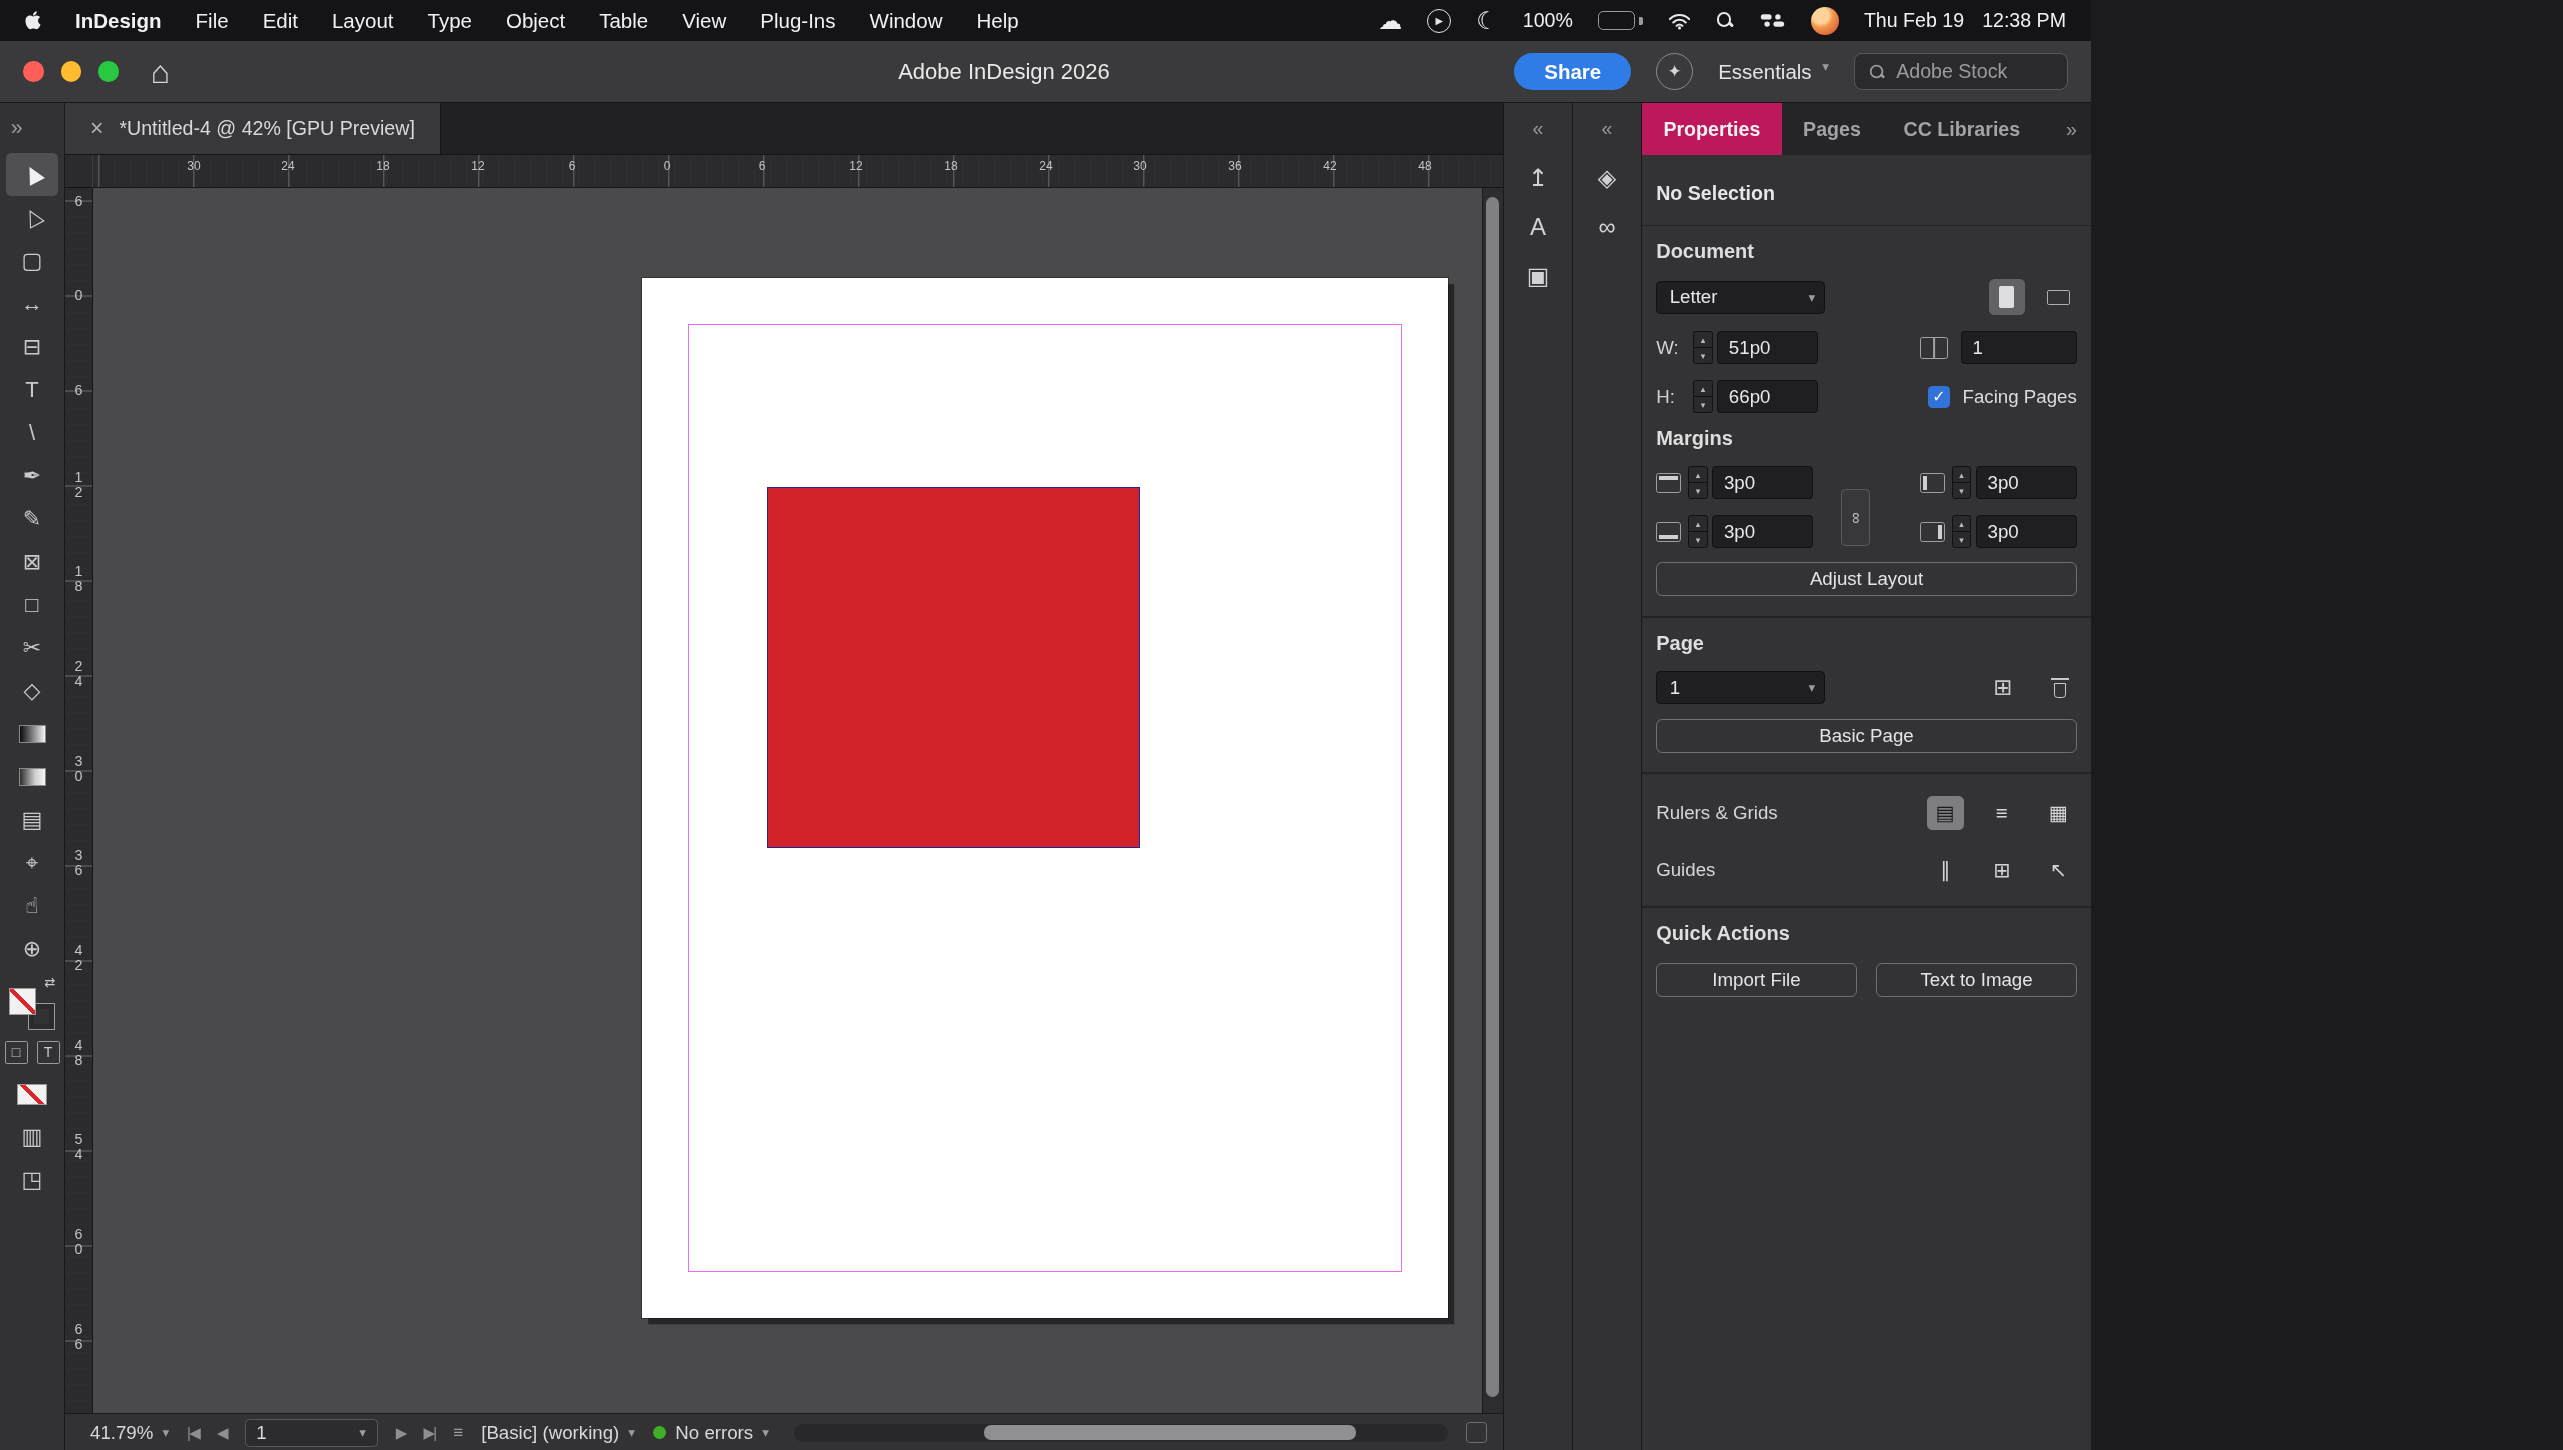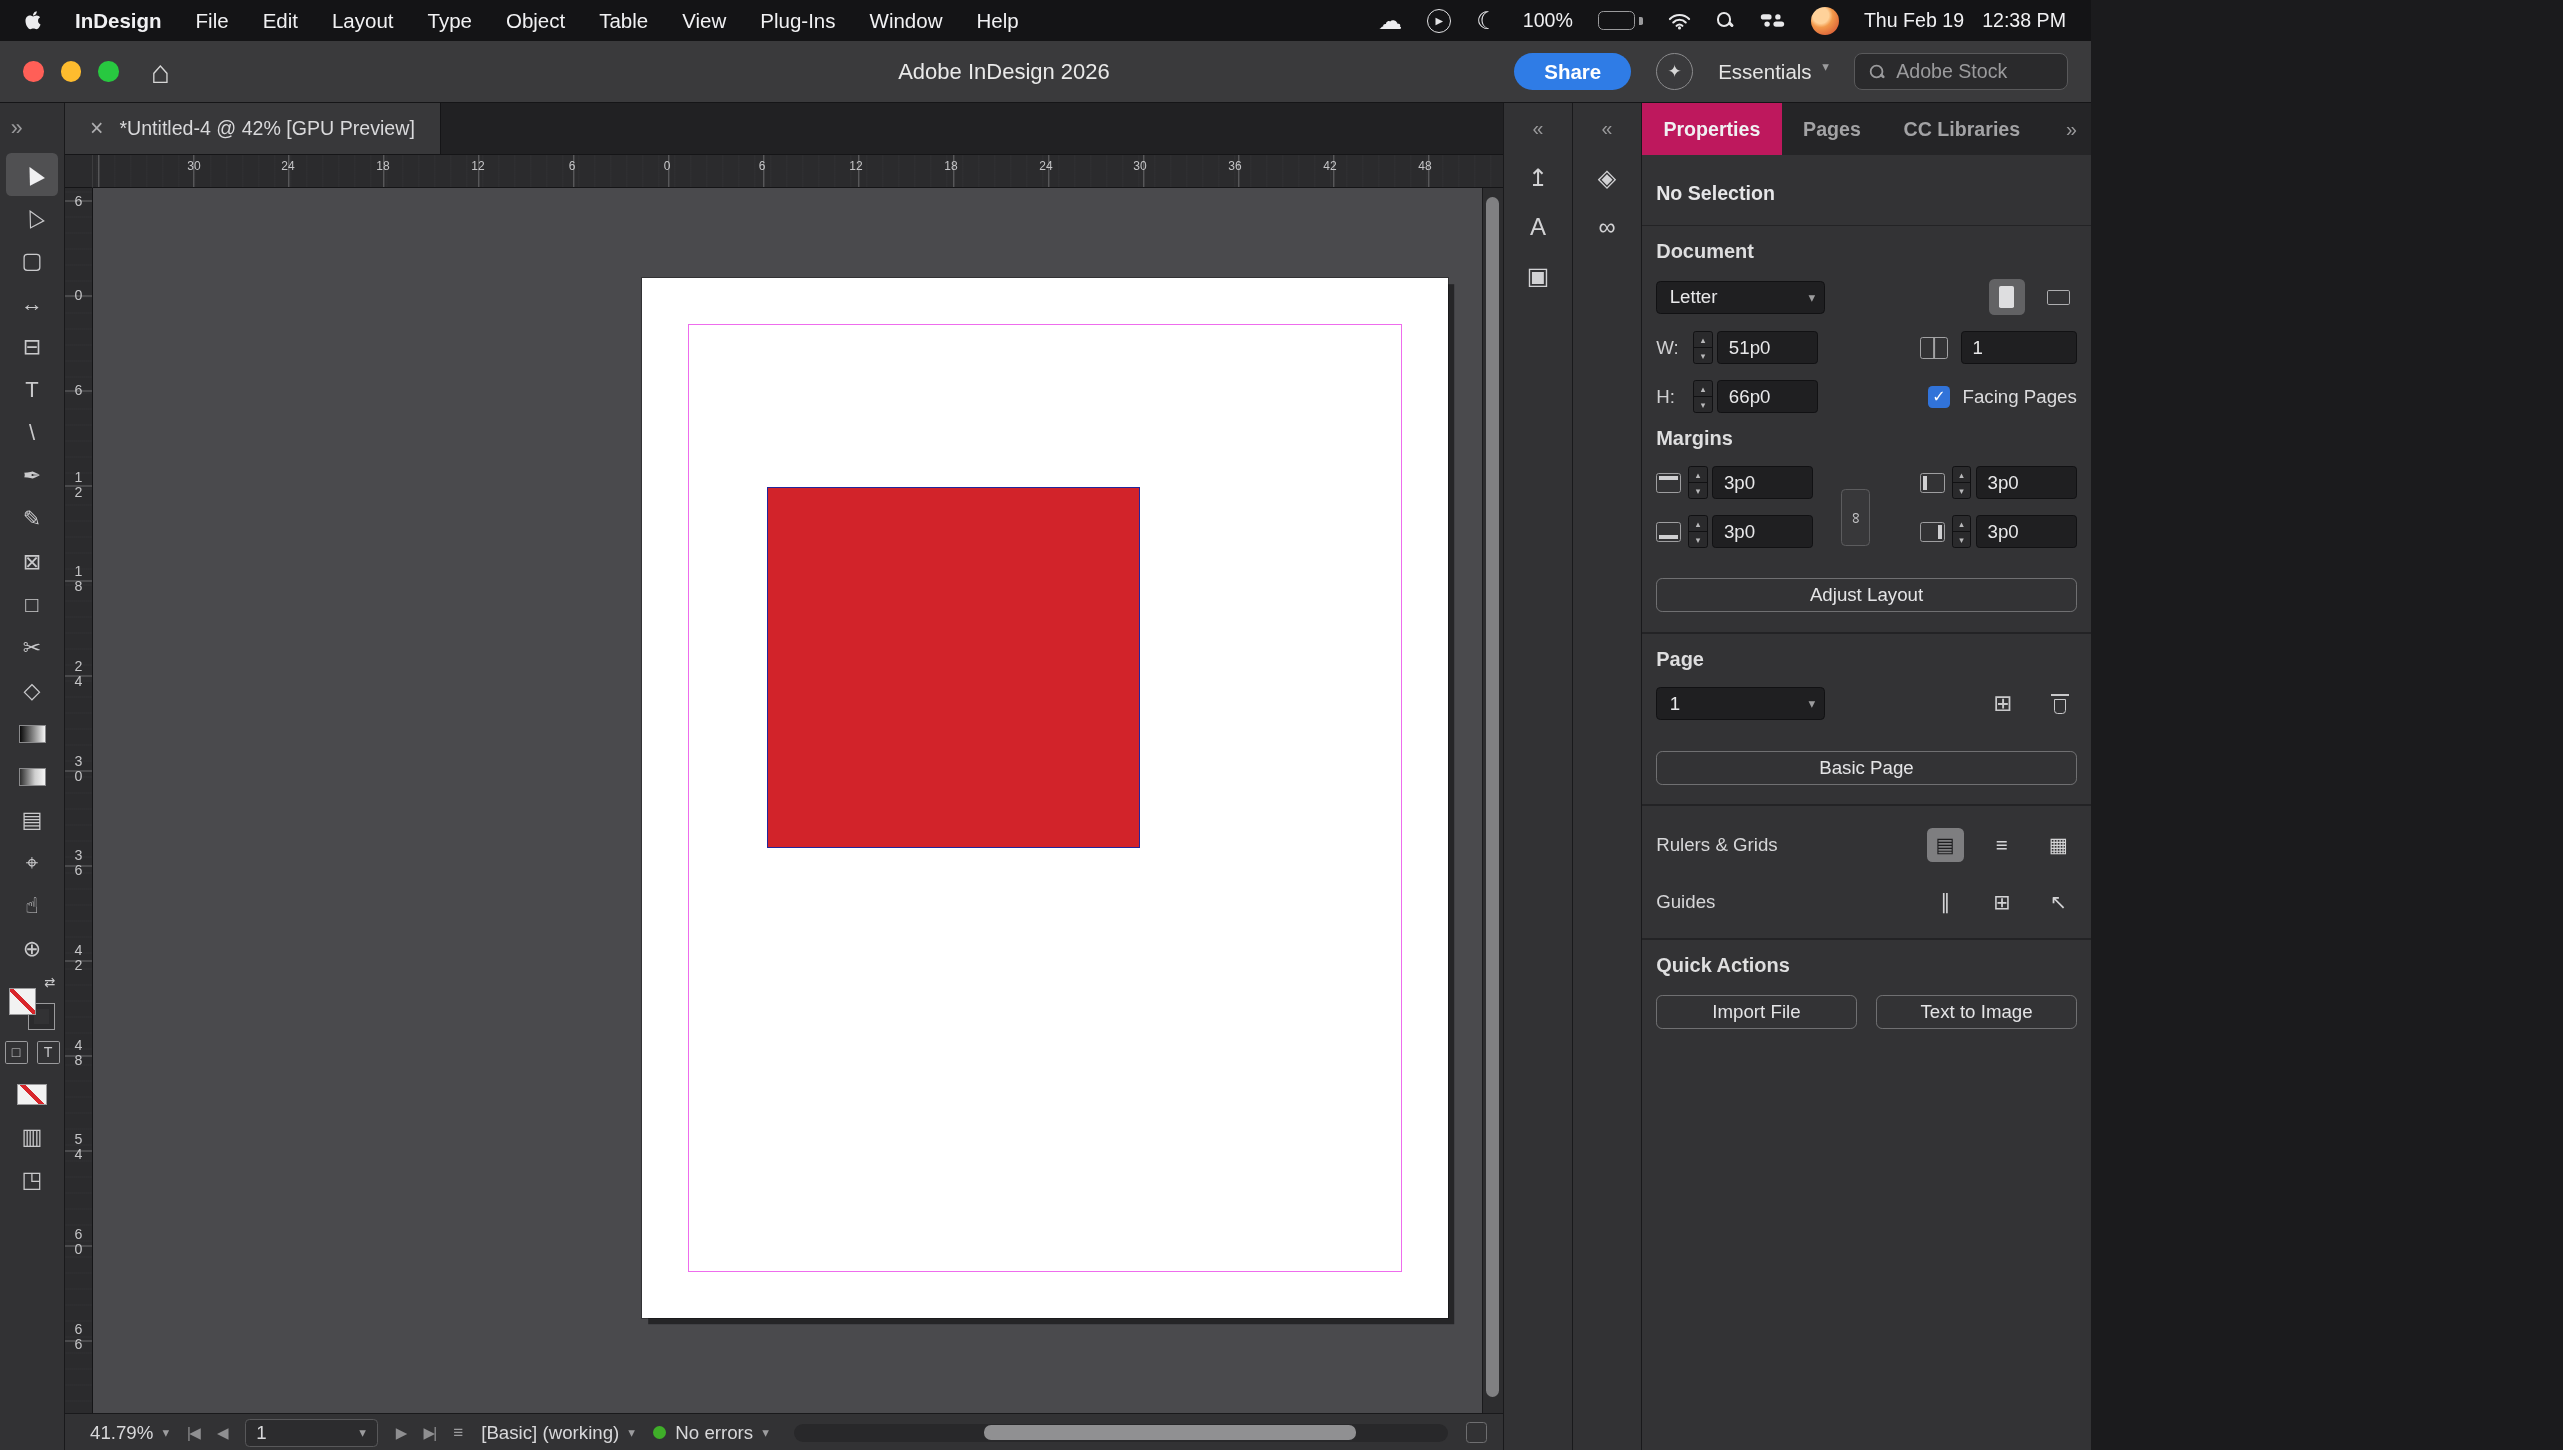--- a/index.html
+++ b/index.html
@@ -139,21 +139,21 @@
   .micon{width:25px;height:19.6px;border:1.8px solid #9e9ea0;border-radius:2.7px;position:relative;margin-right:7.1px;flex:0 0 auto}
   .micon::before{content:"";position:absolute;background:#cfcfd1}
   .micon.mt::before{left:1.8px;right:1.8px;top:1.8px;height:4.4px}
   .micon.mb::before{left:1.8px;right:1.8px;bottom:1.8px;height:4.4px}
   .micon.ml::before{top:1.8px;bottom:1.8px;left:1.8px;width:4.4px}
   .micon.mr::before{top:1.8px;bottom:1.8px;right:1.8px;width:4.4px}
   .margins-wrap{position:relative}
   .linkbtn{position:absolute;left:185px;top:23px;width:28.5px;height:57px;border:1.8px solid #5c5c5e;border-radius:4.4px;display:flex;align-items:center;justify-content:center;color:#c6c6c8;background:#38383a}
   .linkbtn .glyph{transform:rotate(90deg);font-size:16px}
   .pbtn{height:34px;border:1.8px solid #707072;border-radius:6.2px;display:flex;align-items:center;justify-content:center;color:#e4e4e6;font-size:18.7px;background:transparent}
-  .pbtn.block{margin-top:30px}
+  .pbtn.block{margin-top:14px}
   .icon-btn{width:34px;height:34px;display:flex;align-items:center;justify-content:center;color:#c9c9cb;font-size:23px}
   .trash{position:relative;width:18px;height:20.5px}
   .trash::before{content:"";position:absolute;top:0;left:0;right:0;height:2.7px;background:#c9c9cb}
   .trash::after{content:"";position:absolute;top:5.3px;left:2.7px;right:2.7px;bottom:0;border:1.8px solid #c9c9cb;border-radius:0 0 3.6px 3.6px}
   .rg-icons{display:flex;gap:19.6px;margin-left:auto}
   .sq-icon{width:37px;height:34px;border-radius:5.3px;display:flex;align-items:center;justify-content:center;color:#d4d4d6;font-size:20.5px}
   .sq-icon.active{background:#7e7e80;color:#1d1d1f}
   .qa-row{display:flex;gap:19.6px;margin-top:18px}
   .pbtn.qa{flex:1}
 </style>

